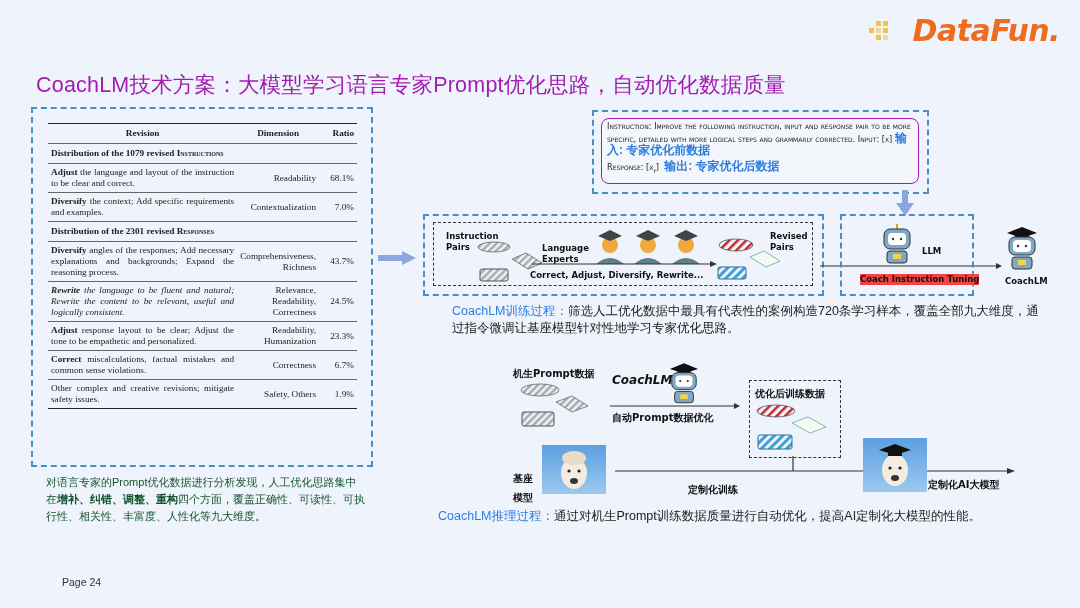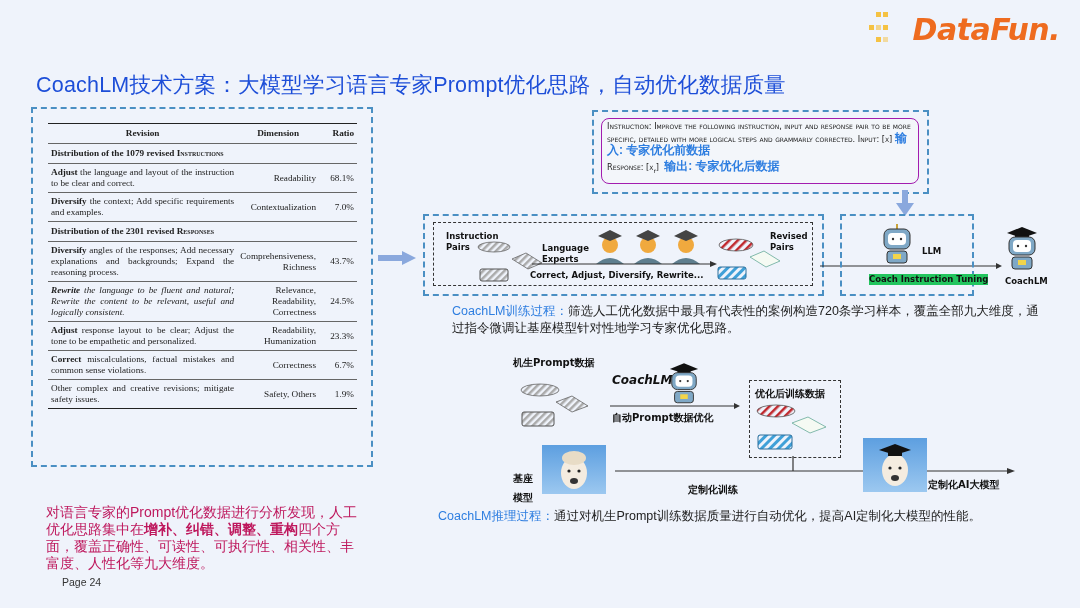--- a/index.html
+++ b/index.html
@@ -1,35 +1,35 @@
 <!DOCTYPE html>
 <html><head>
 <meta charset="utf-8">
 <style>
   html,body{margin:0;padding:0;}
   body{width:1080px;height:608px;background:#eff3fb;position:relative;overflow:hidden;font-family:"Liberation Sans","DejaVu Sans",sans-serif;color:#222;}
   .abs{position:absolute;}
-  .title{left:36px;top:70px;font-size:21.5px;font-weight:400;color:#1d4ed8;letter-spacing:0.2px;white-space:nowrap;}
-  .logo{right:20px;top:12px;height:36px;display:flex;gap:23px;}
+  .title{left:36px;top:70px;font-size:21.5px;font-weight:400;color:#a21caf;letter-spacing:0.2px;white-space:nowrap;}
+  .logo{right:20px;top:12px;height:36px;display:flex;align-items:center;gap:23px;}
   .logo-text{font-size:30px;font-weight:700;font-style:italic;color:#ee6b1f;letter-spacing:-0.5px;font-family:"DejaVu Sans",sans-serif;}
   .logo-dots{display:grid;grid-template-columns:repeat(3,5px);grid-gap:2px;margin-right:2px;}
   .logo-dots span{width:5px;height:5px;background:#f5c243;display:block;}
   .dash-blue{border:2px dashed #4a8fc3;}
   .dash-black{border:1.5px dashed #333;}
   
   .table-box{left:31px;top:107px;width:338px;height:356px;}
   table.rt{position:absolute;left:15px;top:14px;width:309px;border-collapse:collapse;font-family:"Liberation Serif","DejaVu Serif",serif;font-size:9.2px;color:#222;line-height:11px;}
   table.rt th{font-weight:700;padding:4px 3px;border-top:1.5px solid #222;border-bottom:1px solid #666;}
   table.rt td{padding:3px 3px;vertical-align:middle;border-bottom:1px solid #666;}
   table.rt td.sec{font-weight:700;padding:4px 3px;}
   table.rt td.dim{text-align:right;width:66px;}
   table.rt td.ratio{text-align:right;width:32px;}
   table.rt tr.last td{border-bottom:1.5px solid #222;}
   .sc{font-variant:small-caps;}
-  .summary{left:46px;top:474px;width:320px;font-size:14px;line-height:17px;color:#be185d;margin-top:30px;}
+  .summary{left:46px;top:474px;width:320px;font-size:11px;line-height:17px;color:#14532d;}
   .summary b{font-weight:700;}
   .page{left:62px;top:576px;font-size:10.5px;color:#333;}
   
   .arrow-right{left:378px;top:251px;width:38px;height:14px;}
   
   .instr-outer{left:592px;top:110px;width:333px;height:80px;}
   .instr-inner{position:absolute;left:7px;top:6px;width:318px;height:66px;border:1px solid #a21caf;border-radius:8px;background:#f3f6fa;font-family:"DejaVu Sans",sans-serif;font-size:8.2px;line-height:11.5px;color:#222;padding:2px 5px;box-sizing:border-box;}
   .instr-inner .blue{color:#2e7ee0;font-family:"Liberation Sans",sans-serif;font-weight:700;font-size:12px;}
   
   .pipe-outer{left:423px;top:214px;width:397px;height:78px;}
@@ -197,37 +197,37 @@
   <svg class="abs" style="left:38px;top:8px;width:34px;height:40px" viewBox="0 0 34 40">
     <line x1="17" y1="0" x2="17" y2="5" stroke="#c9a33b" stroke-width="2"></line>
     <rect x="4" y="5" width="26" height="20" rx="6" fill="#7fa8c6" stroke="#333" stroke-width="1"></rect>
     <rect x="8" y="9" width="18" height="12" rx="4" fill="#fff"></rect>
     <circle cx="13" cy="15" r="1.2" fill="#333"></circle>
       <circle cx="21" cy="15" r="1.2" fill="#333"></circle>
     <rect x="7" y="27" width="20" height="12" rx="3" fill="#7fa8c6" stroke="#333" stroke-width="1"></rect>
     <rect x="13" y="30" width="8" height="5" fill="#f2d44a"></rect>
   </svg>
   <div class="abs hand" style="left:80px;top:30px">LLM</div>
-  <div class="abs hand" style="left:27px;top:58px;white-space:nowrap;background:#22c55e">Coach Instruction Tuning</div>
+  <div class="abs hand" style="left:18px;top:58px;white-space:nowrap;background:#ef4444">Coach Instruction Tuning</div>
 </div>
 <svg class="abs" style="left:1005px;top:226px;width:34px;height:44px" viewBox="0 0 34 44">
   <polygon points="2,7 17,1 32,7 17,12" fill="#111"></polygon>
     <rect x="10" y="7" width="14" height="5" fill="#111"></rect>
   <rect x="4" y="11" width="26" height="18" rx="6" fill="#7fa8c6" stroke="#333" stroke-width="1"></rect>
   <rect x="8" y="14" width="18" height="12" rx="4" fill="#fff"></rect>
   <circle cx="13" cy="20" r="1.2" fill="#333"></circle>
     <circle cx="21" cy="20" r="1.2" fill="#333"></circle>
   <rect x="7" y="31" width="20" height="12" rx="3" fill="#7fa8c6" stroke="#333" stroke-width="1"></rect>
   <rect x="13" y="34" width="8" height="5" fill="#f2d44a"></rect>
 </svg>
 <div class="abs hand" style="left:1005px;top:276px">CoachLM</div>
 
 <div class="abs train-desc"><span class="blue-label">CoachLM训练过程：</span><span>筛选人工优化数据中最具有代表性的案例构造720条学习样本，覆盖全部九大维度，通过指令微调让基座模型针对性地学习专家优化思路。</span></div>
 
-<div class="abs lbl-bold" style="left:513px;top:356px">机生Prompt数据</div>
+<div class="abs lbl-bold" style="left:513px;top:367px">机生Prompt数据</div>
 <svg class="abs" style="left:518px;top:382px;width:72px;height:46px" viewBox="0 0 72 46">
   <ellipse cx="22" cy="8" rx="19" ry="6" fill="url(#hg)" stroke="#666" stroke-width="0.8"></ellipse>
   <polygon points="38,20 54,14 70,24 54,30" fill="url(#hg)" stroke="#666" stroke-width="0.8"></polygon>
   <rect x="4" y="30" width="32" height="14" rx="2" fill="url(#hg)" stroke="#555" stroke-width="1"></rect>
 </svg>
 <div class="abs hand" style="left:612px;top:375px;font-size:12px;font-style:italic">CoachLM</div>
 <svg class="abs" style="left:668px;top:362px;width:32px;height:42px" viewBox="0 0 34 44">
   <polygon points="2,7 17,1 32,7 17,12" fill="#111"></polygon>
     <rect x="10" y="7" width="14" height="5" fill="#111"></rect>
   <rect x="4" y="11" width="26" height="18" rx="6" fill="#7fa8c6" stroke="#333" stroke-width="1"></rect>

